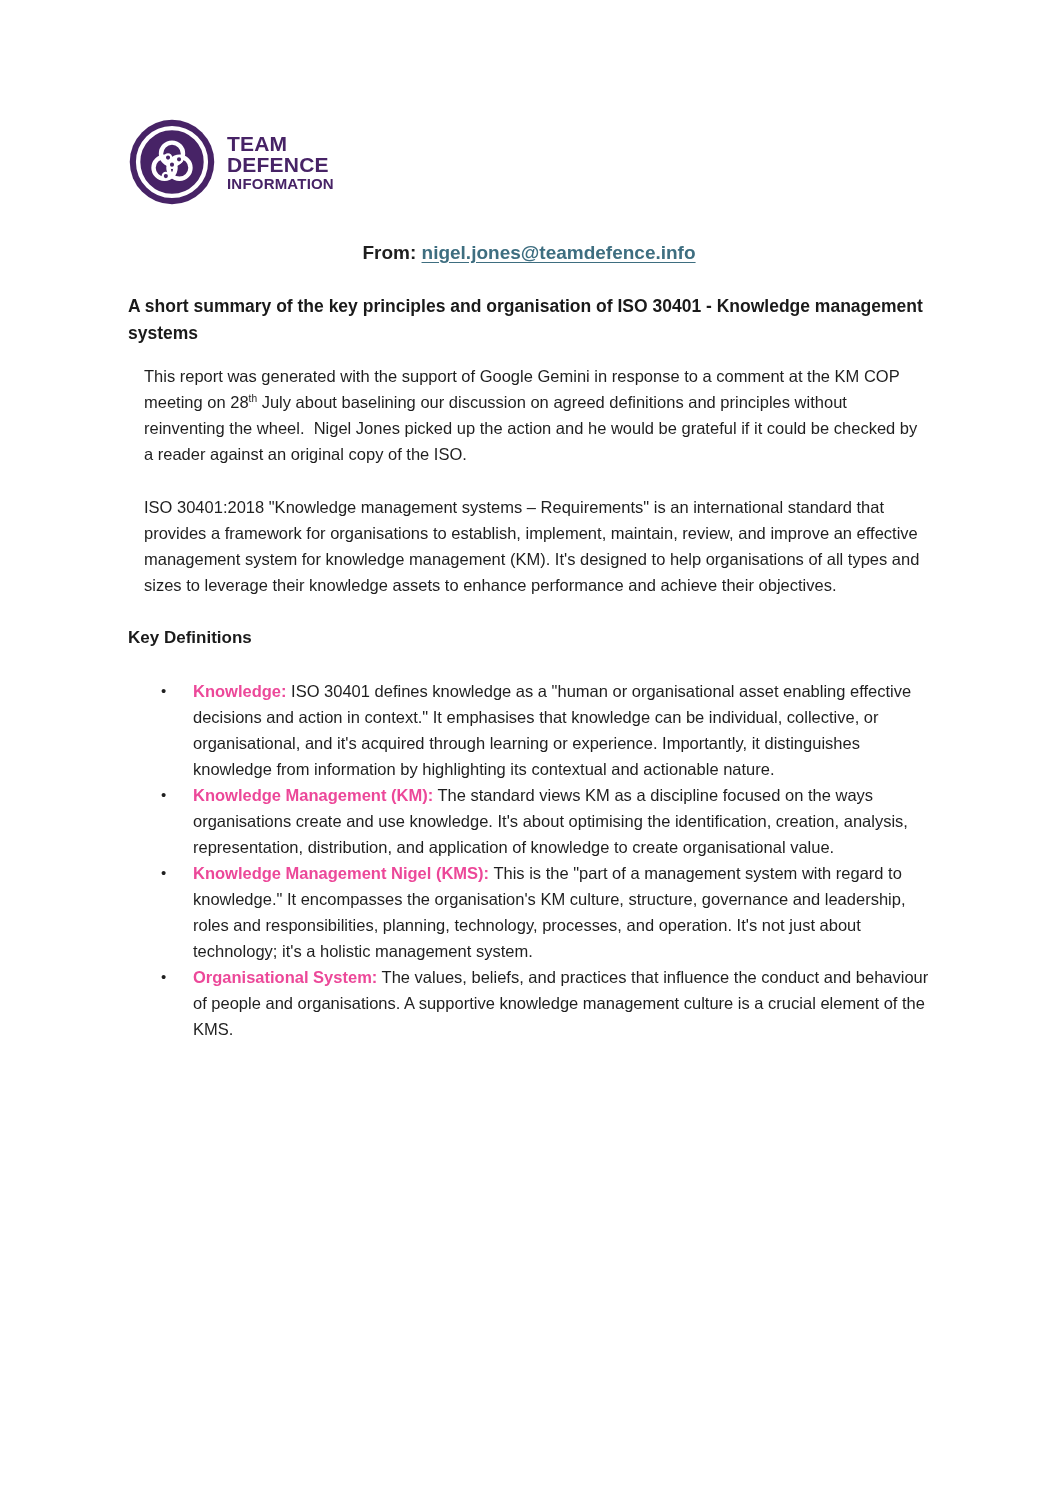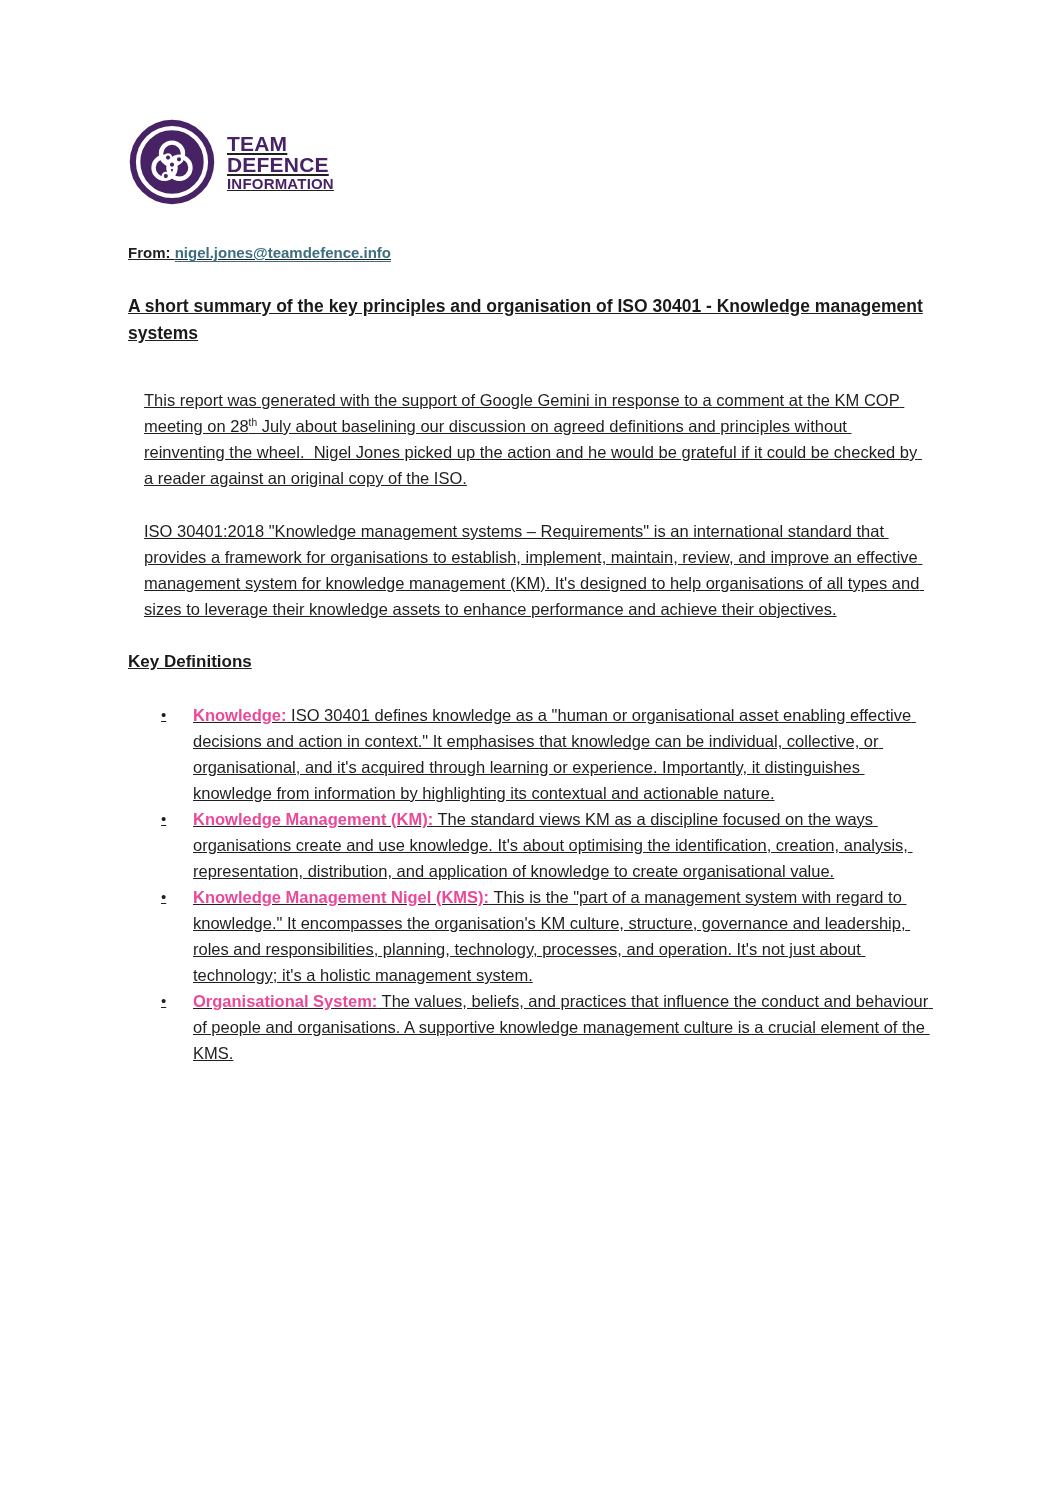--- a/index.html
+++ b/index.html
@@ -10,55 +10,55 @@
   .page {
     position: relative;
     width: 1058px;
     height: 1497px;
     background: #ffffff;
     box-sizing: border-box;
     padding: 118px 128px 60px 128px;
     font-family: "Liberation Sans", "DejaVu Sans", sans-serif;
     color: #1f1f1f;
     overflow: hidden;
-    text-decoration: underline;
   }
   
   .logo {
     display: flex;
     align-items: center;
     gap: 11px;
     margin-bottom: 34px;
   }
   .logo-emblem { width: 88px; height: 88px; display: block; }
   .brand-text { display: flex; flex-direction: column; justify-content: center; }
   .brand-line { color: #472366; font-weight: 700; letter-spacing: 0.2px; }
   .brand-line.l1 { font-size: 21px; line-height: 21px; }
   .brand-line.l2 { font-size: 21px; line-height: 21px; }
   .brand-line.l3 { font-size: 15px; line-height: 17px; }
   
   .from-line {
-    font-size: 15px;
+    font-size: 19px;
     line-height: 26px;
     margin: 0 0 27px 0;
     font-weight: 700;
     color: #1f1f1f;
+    text-align: center;
   }
   .email-link {
     color: #3e6e80;
     text-decoration: underline;
     text-underline-offset: 3px;
     font-weight: 700;
     cursor: pointer;
   }
   .doc-title {
     font-size: 17.5px;
     line-height: 27px;
     font-weight: 700;
-    margin: 0 0 40px 0;
+    margin: 0 0 16px 0;
     color: #1a1a1a;
   }
   .section-heading {
     font-size: 17px;
     line-height: 26px;
     font-weight: 700;
     margin: 0 0 27px 0;
     color: #1a1a1a;
   }
   .body-para {

